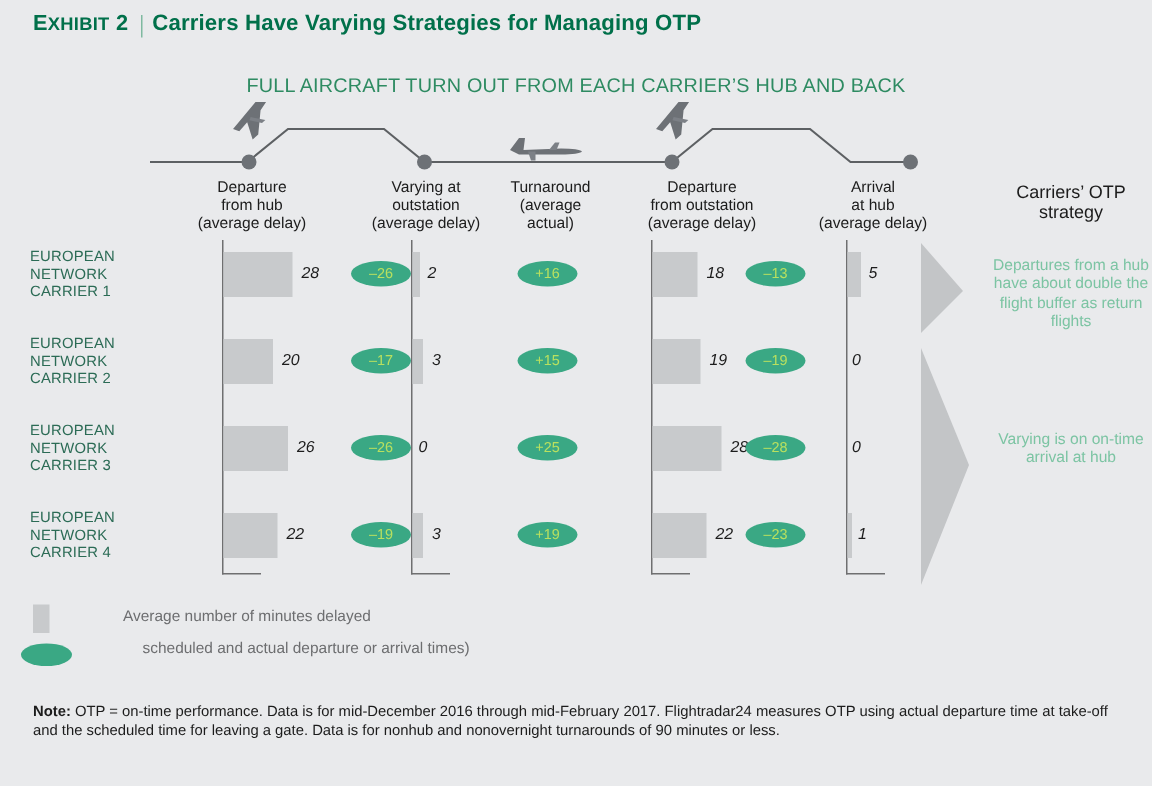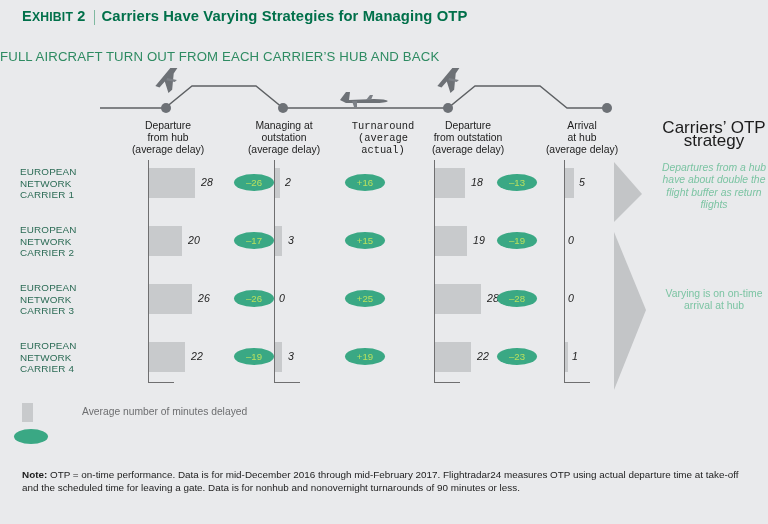--- a/index.html
+++ b/index.html
@@ -26,20 +26,21 @@
     width: 1px; height: 15px;
     background: #7fb9a0;
     margin: 0 7px 0 8px;
     position: relative; top: 2px;
   }
   .title-text { font-size: 14.8px; letter-spacing: .1px; }
 
   
   .subtitle {
     position: absolute; left: 0; top: 49px; width: 768px;
+    text-align: center;
     color: #2e8b62;
     font-size: 13.2px;
     letter-spacing: .15px;
   }
 
   
   .flightpath { position: absolute; left: 0; top: 68px; width: 768px; height: 48px; }
 
   
   .col-head {
@@ -47,21 +48,21 @@
     text-align: center;
     font-size: 10.4px;
     line-height: 12.2px;
     color: #1c1c1c;
     top: 120px;
   }
   .strategy-head {
     position: absolute;
     left: 660px; top: 122px; width: 108px;
     text-align: center;
-    font-size: 17px; line-height: 12.6px;
+    font-size: 12px; line-height: 12.6px;
     color: #1c1c1c;
   }
 
   
   .chart-body { position: absolute; left: 0; top: 160px; width: 768px; height: 232px; }
 
   .axis {
     position: absolute;
     width: 1px;
     background: #6f6f70;
@@ -187,25 +188,25 @@
       </g>
     </svg>
   </div>
 
   <div class="col-head" style="left:105px; width:126px;">
     <div>Departure</div>
     <div>from hub</div>
     <div>(average delay)</div>
   </div>
   <div class="col-head" style="left:229px; width:110px;">
-    <div>Managing at</div>
+    <div>Varying at</div>
     <div>outstation</div>
     <div>(average delay)</div>
   </div>
-  <div class="col-head" style="left:339px; width:88px;font-family:Liberation Mono, monospace;">
+  <div class="col-head" style="left:323px; width:88px;">
     <div>Turnaround</div>
     <div>(average</div>
     <div>actual)</div>
   </div>
   <div class="col-head" style="left:405px; width:126px;">
     <div>Departure</div>
     <div>from outstation</div>
     <div>(average delay)</div>
   </div>
   <div class="col-head" style="left:525px; width:114px;">
@@ -308,32 +309,33 @@
     <div class="pill" style="left:497px; top:188px;">–23</div>
 
     <div class="bar" style="left:565px; top:182px; width:3px;"></div>
     <div class="bar-value" style="left:572px; top:190px;">1</div>
 
     <svg style="position:absolute; left:612px; top:0px;" width="46" height="232" viewBox="0 0 46 232">
       <path d="M2,2 L2,62 L30,34 Z" fill="#c3c5c7"></path>
       <path d="M2,72 L2,230 L34,150 Z" fill="#c3c5c7"></path>
     </svg>
 
-    <div class="strategy-note" style="top:2px;font-style:italic;">Departures from a hub have about double the flight buffer as return flights</div>
+    <div class="strategy-note" style="top:12px;">Departures from a hub have about double the flight buffer as return flights</div>
     <div class="strategy-note" style="top:128px;">Varying is on on-time arrival at hub</div>
   </div>
 
   <div class="legend">
     <div class="legend-row" style="left:22px; top:3px;">
       <div class="legend-swatch-sq"></div>
       <div class="legend-text" style="margin-left:13px; margin-top:3px;">Average number of minutes delayed</div>
     </div>
     <div class="legend-row" style="left:14px; top:27px;">
       <div class="legend-swatch-ell" style="margin-top:2px;"></div>
       <div class="legend-text" style="margin-left:11px;">
+        <div>scheduled and actual departure or arrival times)</div>
       </div>
     </div>
   </div>
 
   <div class="footnotes">
     <div>
       <b>Note:</b><span> OTP = on-time performance. Data is for mid-December 2016 through mid-February 2017. Flightradar24 measures OTP using actual departure time at take-off and the scheduled time for leaving a gate. Data is for nonhub and nonovernight turnarounds of 90 minutes or less.</span>
     </div>
   </div>
 

